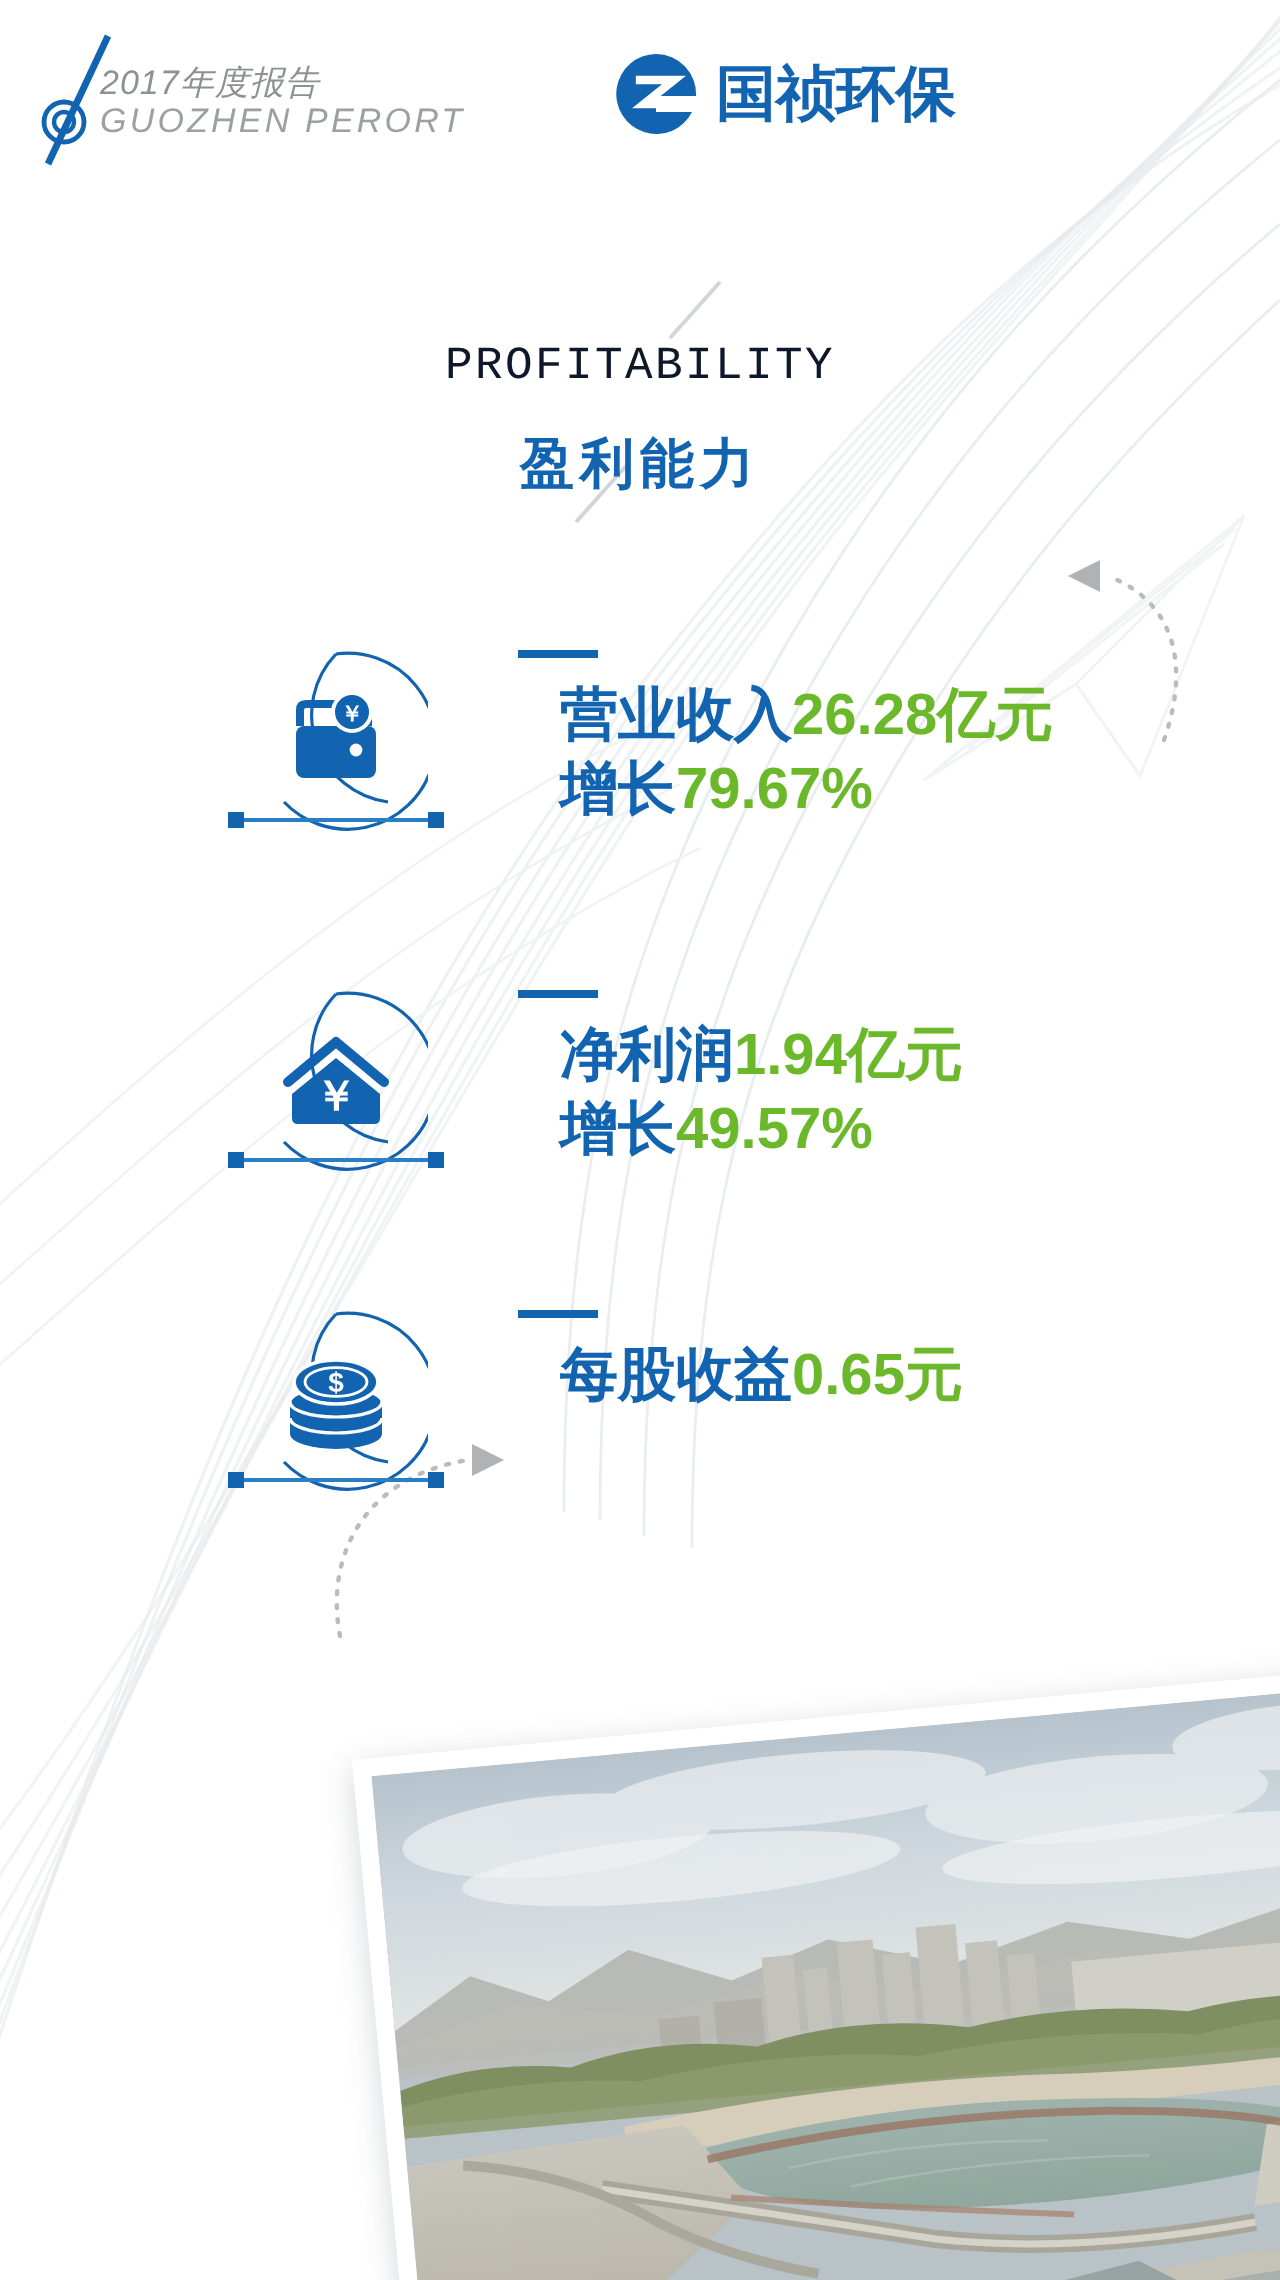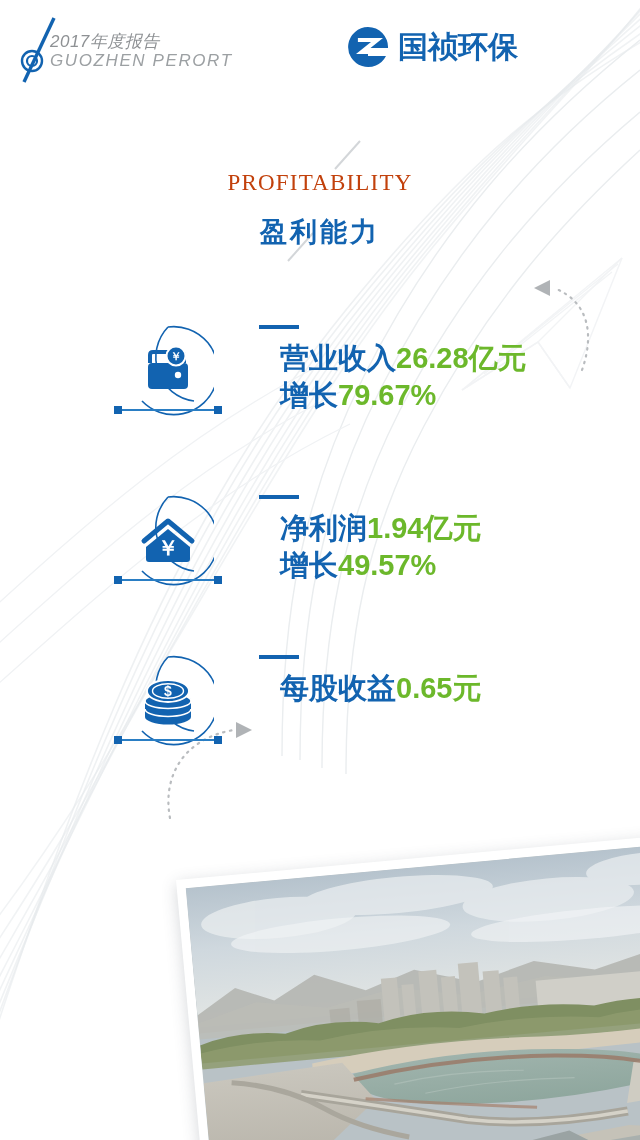--- a/index.html
+++ b/index.html
@@ -26,21 +26,20 @@
     z-index: 0;
   }
 
   
   .header {
     position: absolute;
     top: 0; left: 0;
     width: 520px;
     height: 100px;
     z-index: 5;
-    padding-left: 40px;
   }
   .header-mark {
     position: absolute;
     left: 12px;
     top: 14px;
     width: 54px;
     height: 72px;
   }
   .header-title {
     position: absolute;
@@ -84,24 +83,24 @@
   .section-title {
     position: absolute;
     top: 170px;
     left: 0;
     width: 640px;
     text-align: center;
     z-index: 5;
   }
   .section-title .en {
     display: block;
-    font-family: Liberation Serif, serif;
+    font-family: Liberation Mono, monospace;
     font-size: 23px;
     letter-spacing: 1.2px;
-    color: #c2410c;
+    color: #0f172a;
     white-space: nowrap;
   }
   .section-title .cn {
     display: block;
     margin-top: 18px;
     font-size: 27px;
     font-weight: bold;
     color: #1263b0;
     letter-spacing: 3px;
     white-space: nowrap;

